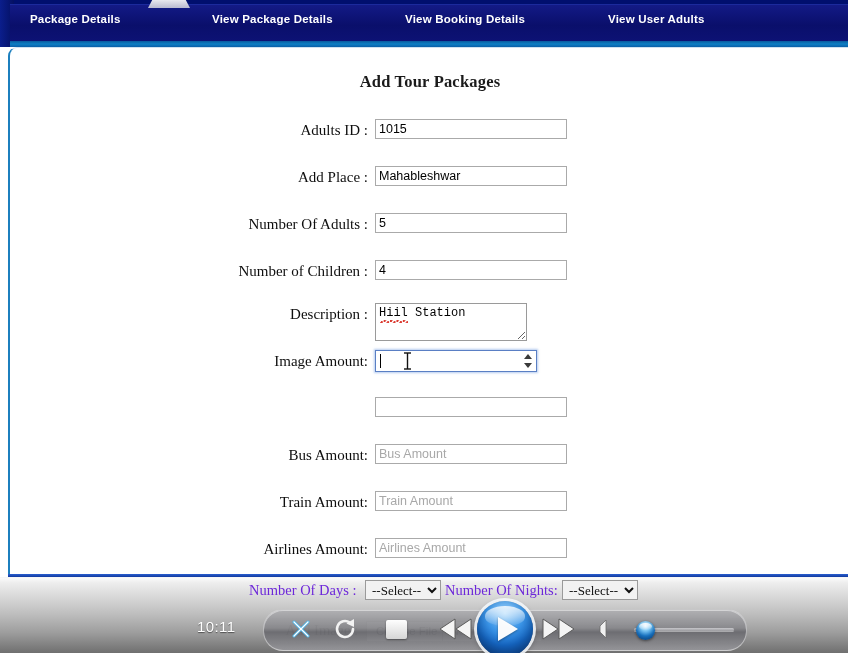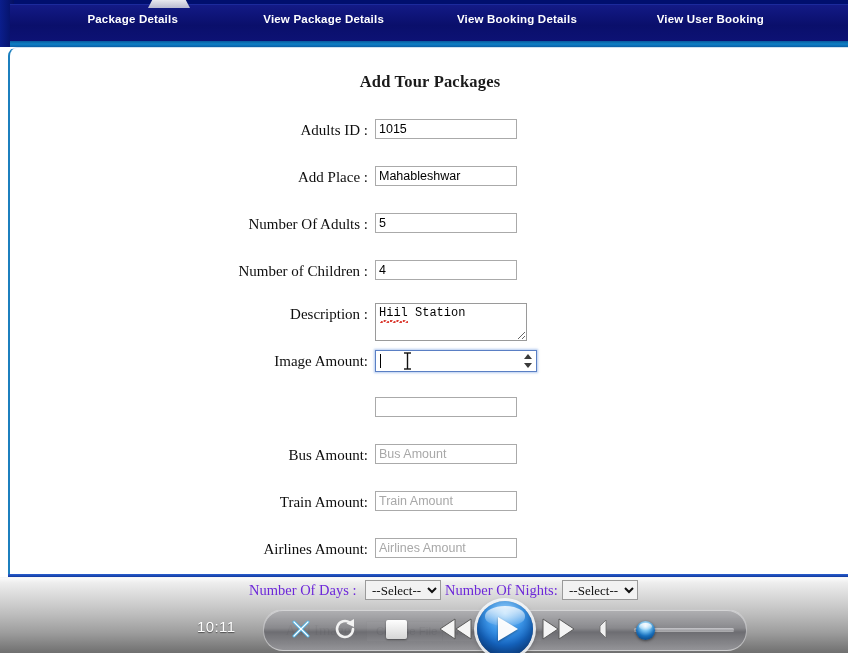--- a/index.html
+++ b/index.html
@@ -63,21 +63,21 @@
     position: absolute;
     top: 0;
     height: 38px;
     line-height: 38px;
     color: #ffffff;
     font-family: "Liberation Sans", sans-serif;
     font-size: 11.5px;
     font-weight: bold;
     letter-spacing: 0.2px;
     white-space: nowrap;
-    text-align: right;
+    text-align: left;
     cursor: pointer;
   }
 
   
   #page-panel {
     position: absolute;
     left: 8px; top: 47px;
     width: 840px;
     height: 528px;
     background: #ffffff;
@@ -123,21 +123,21 @@
     color: #0e0e0e;
     line-height: 22px;
     white-space: nowrap;
   }
   .fctl {
     position: absolute;
     left: 365px;
     top: 0;
   }
   input.tf {
-    width: 142px;
+    width: 192px;
     height: 20px;
     box-sizing: border-box;
     border: 1px solid #aaaaaa;
     background: #ffffff;
     font-family: "Liberation Sans", sans-serif;
     font-size: 12.5px;
     color: #000000;
     padding: 9px 3px;
     outline: none;
     border-radius: 0;
@@ -433,21 +433,21 @@
   <div class="nav-item" id="nav0" style="left: 30px; width: 148px;">
     <span>Package Details</span>
   </div>
   <div class="nav-item" id="nav2" style="left: 405px; width: 172px;">
     <span>View Booking Details</span>
   </div>
   <div class="nav-item" id="nav1" style="left: 212px; width: 172px;">
     <span>View Package Details</span>
   </div>
   <div class="nav-item" id="nav3" style="left: 608px; width: 156px;">
-    <span>View User Booking</span>
+    <span>View User Adults</span>
   </div>
 </div>
 
 <div id="page-panel">
   <div id="page-title">Add Tour Packages</div>
   <div id="form-rows">
       <div class="frow" style="top: 71px;">
         <div class="flabel">Adults ID :</div>
         <div class="fctl"><input class="tf" type="text" value="1015" style=""></div>
       </div>

